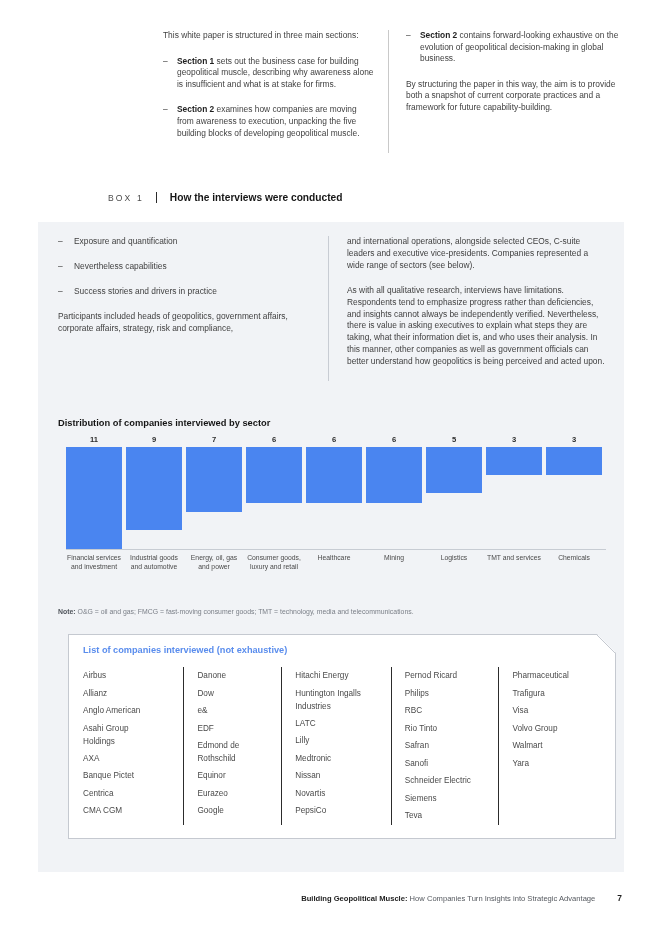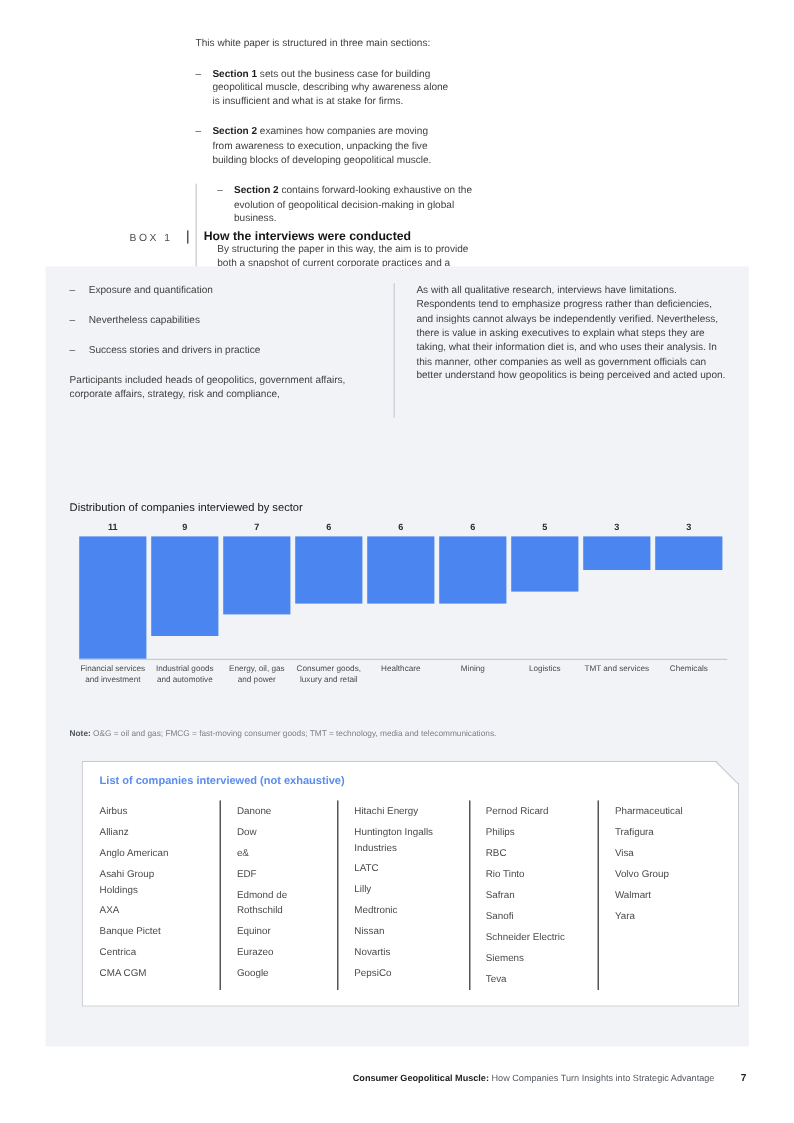--- a/index.html
+++ b/index.html
@@ -11,21 +11,20 @@
     -webkit-font-smoothing: antialiased;
   }
   .page { position: relative; width: 662px; height: 936px; overflow: hidden; }
 
   
   .intro {
     position: absolute;
     left: 163px; top: 30px; width: 457px;
     display: flex;
     gap: 0;
-    flex-direction: column;
   }
   .intro-col { font-size: 8.4px; line-height: 11.6px; color: #3f3f3f; }
   .intro-col.left  { width: 225px; padding-right: 14px; }
   .intro-col.right { width: 232px; padding-left: 17px; border-left: 1px solid #c9c9c9; }
   .intro-lead { margin-bottom: 14px; }
   .bullet-row { display: flex; margin-bottom: 14px; }
   .bullet-dash { width: 14px; flex: 0 0 14px; color: #3f3f3f; }
   .bullet-text { flex: 1; }
   .bullet-text b { font-weight: bold; color: #1f1f1f; }
   .para { margin-bottom: 0; }
@@ -62,21 +61,21 @@
   .pb-col { font-size: 8.4px; line-height: 11.9px; color: #3f3f3f; }
   .pb-col.left  { width: 270px; padding-right: 16px; }
   .pb-col.right { width: 278px; padding-left: 18px; border-left: 1px solid #c8ccd3; }
   .pb-col p { margin-bottom: 13px; }
   .theme-row { display: flex; margin-bottom: 13px; }
   .theme-dash { width: 16px; flex: 0 0 16px; }
 
   
   .chart-title {
     position: absolute; left: 20px; top: 196px;
-    font-size: 9.3px; font-weight: normal; color: #161616;
+    font-size: 9.3px; font-weight: bold; color: #161616;
   }
   .chart {
     position: absolute; left: 20px; top: 213px;
     width: 548px; height: 136px;
   }
   .plot {
     position: absolute; left: 8px; right: 0; top: 0; bottom: 21px;
   }
   .axis-line {
     position: absolute; left: 8px; right: 0px; bottom: 21px;
@@ -205,20 +204,21 @@
           <span class="theme-dash">–</span>
           <span>Nevertheless capabilities</span>
         </div>
         <div class="theme-row">
           <span class="theme-dash">–</span>
           <span>Success stories and drivers in practice</span>
         </div>
         <p>Participants included heads of geopolitics, government affairs, corporate affairs, strategy, risk and compliance,</p>
       </div>
       <div class="pb-col right">
+        <p>and international operations, alongside selected CEOs, C-suite leaders and executive vice-presidents. Companies represented a wide range of sectors (see below).</p>
         <p>As with all qualitative research, interviews have limitations. Respondents tend to emphasize progress rather than deficiencies, and insights cannot always be independently verified. Nevertheless, there is value in asking executives to explain what steps they are taking, what their information diet is, and who uses their analysis. In this manner, other companies as well as government officials can better understand how geopolitics is being perceived and acted upon.</p>
       </div>
     </div>
 
     <div class="chart-title">Distribution of companies interviewed by sector</div>
     <div class="chart">
       <div class="plot" id="plot">
           <div class="bar-col" style="left: 0px; width: 56px; height: 115px;">
             <div class="bar-val">11</div>
             <div class="bar-rect" style="height: 102px;"></div>
@@ -329,17 +329,17 @@
           </div>
         </div>
     </div>
     <div class="card-edge-r"></div>
     <svg class="bevel" viewBox="0 0 20 20">
       <line x1="0" y1="0" x2="20" y2="20" stroke="#c5c9d0" stroke-width="1"></line>
     </svg>
   </div>
 
   <div class="footer">
-    <div><b>Consumer Geopolitical Muscle:</b><span> How Companies Turn Insights into Strategic Advantage</span></div>
+    <div><b>Building Geopolitical Muscle:</b><span> How Companies Turn Insights into Strategic Advantage</span></div>
     <div class="pg">7</div>
   </div>
 
 </div>
 
 </body></html>

